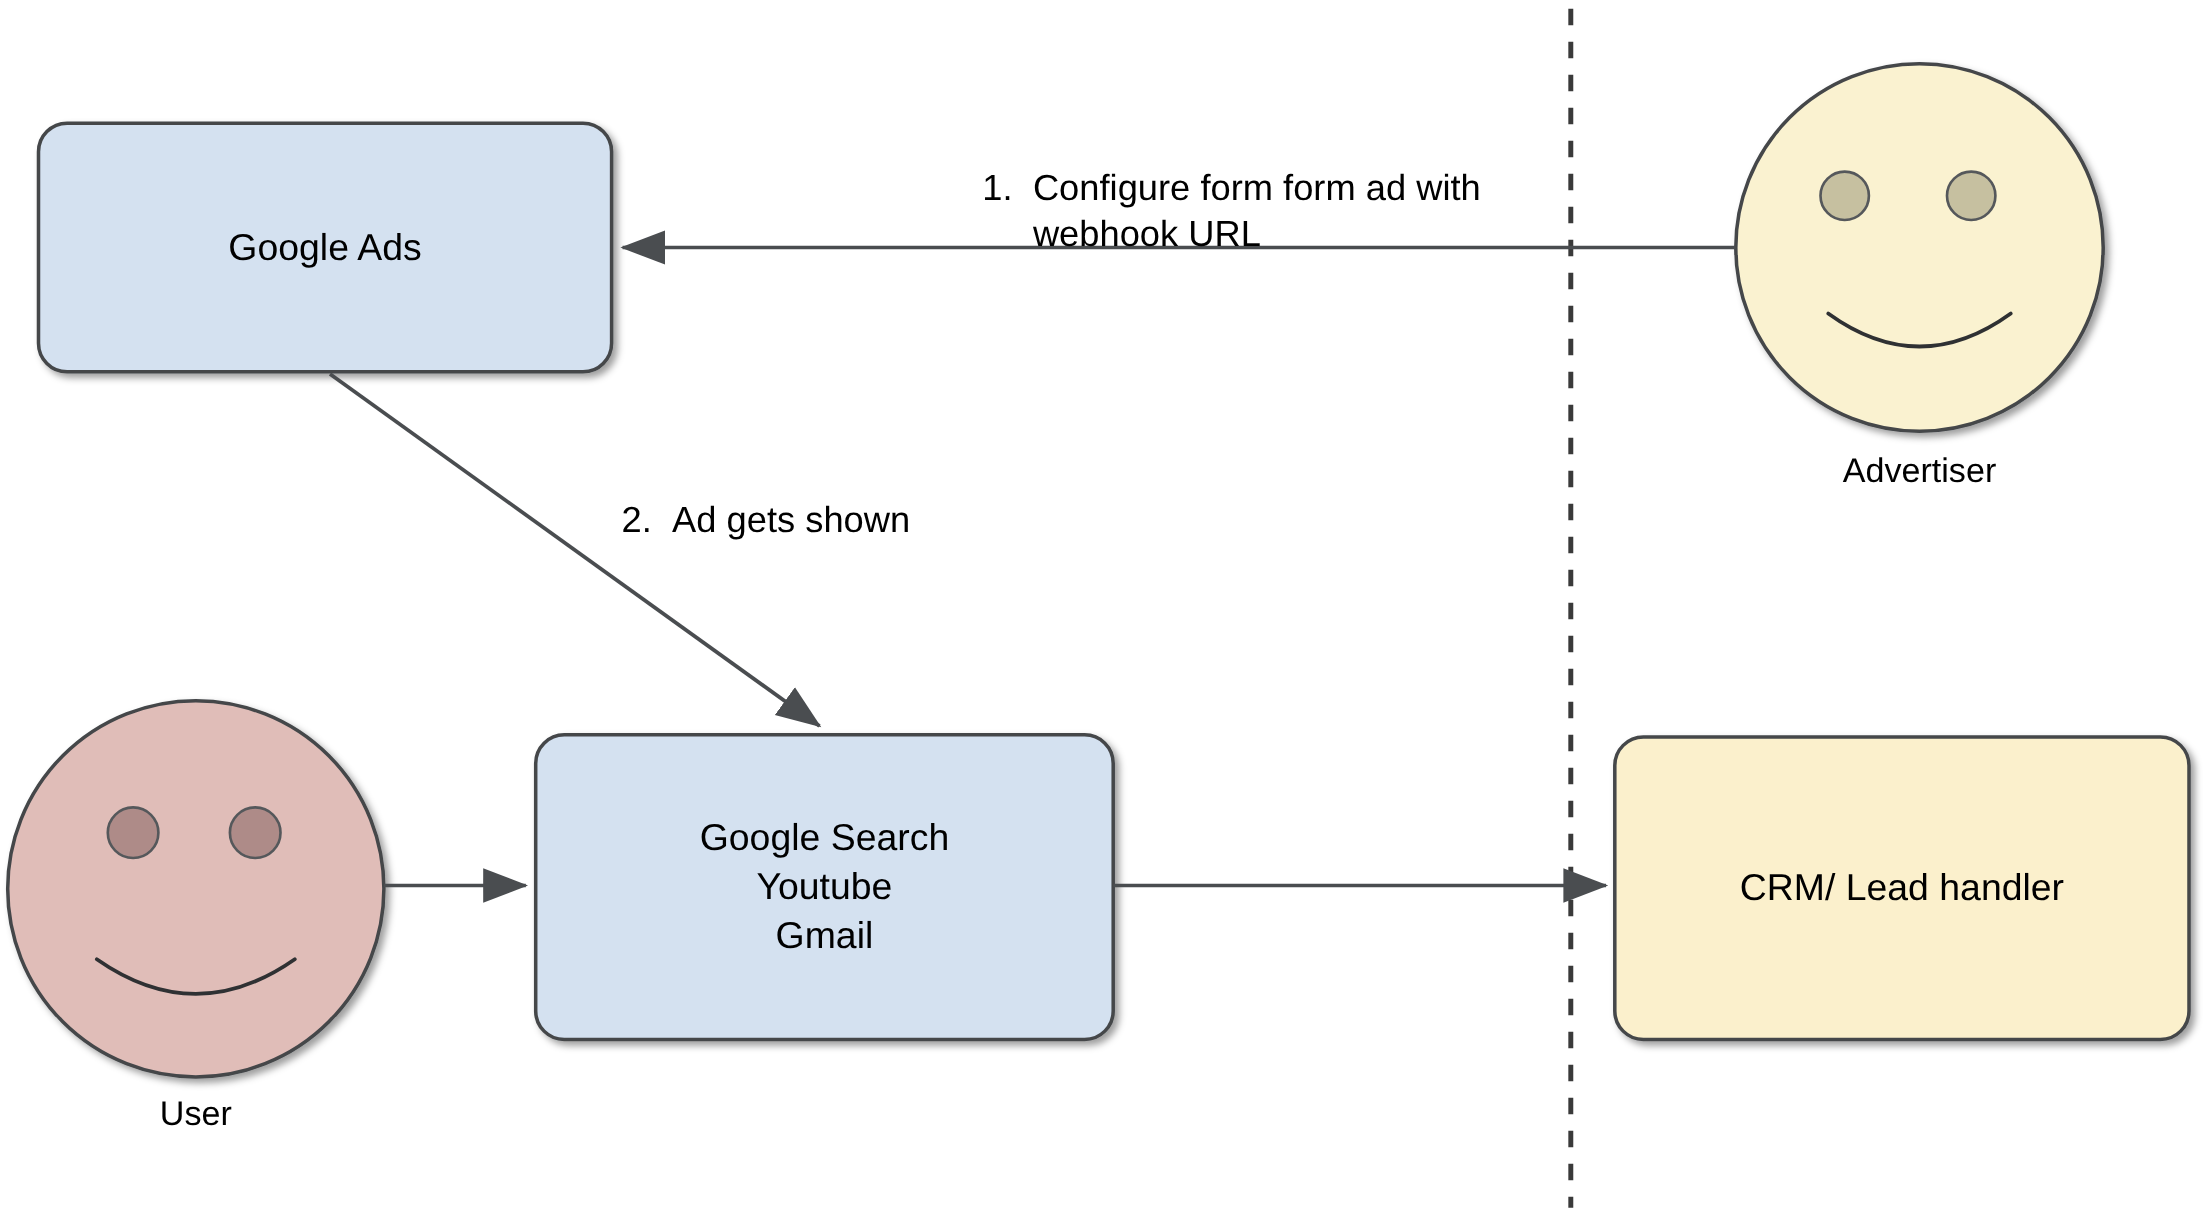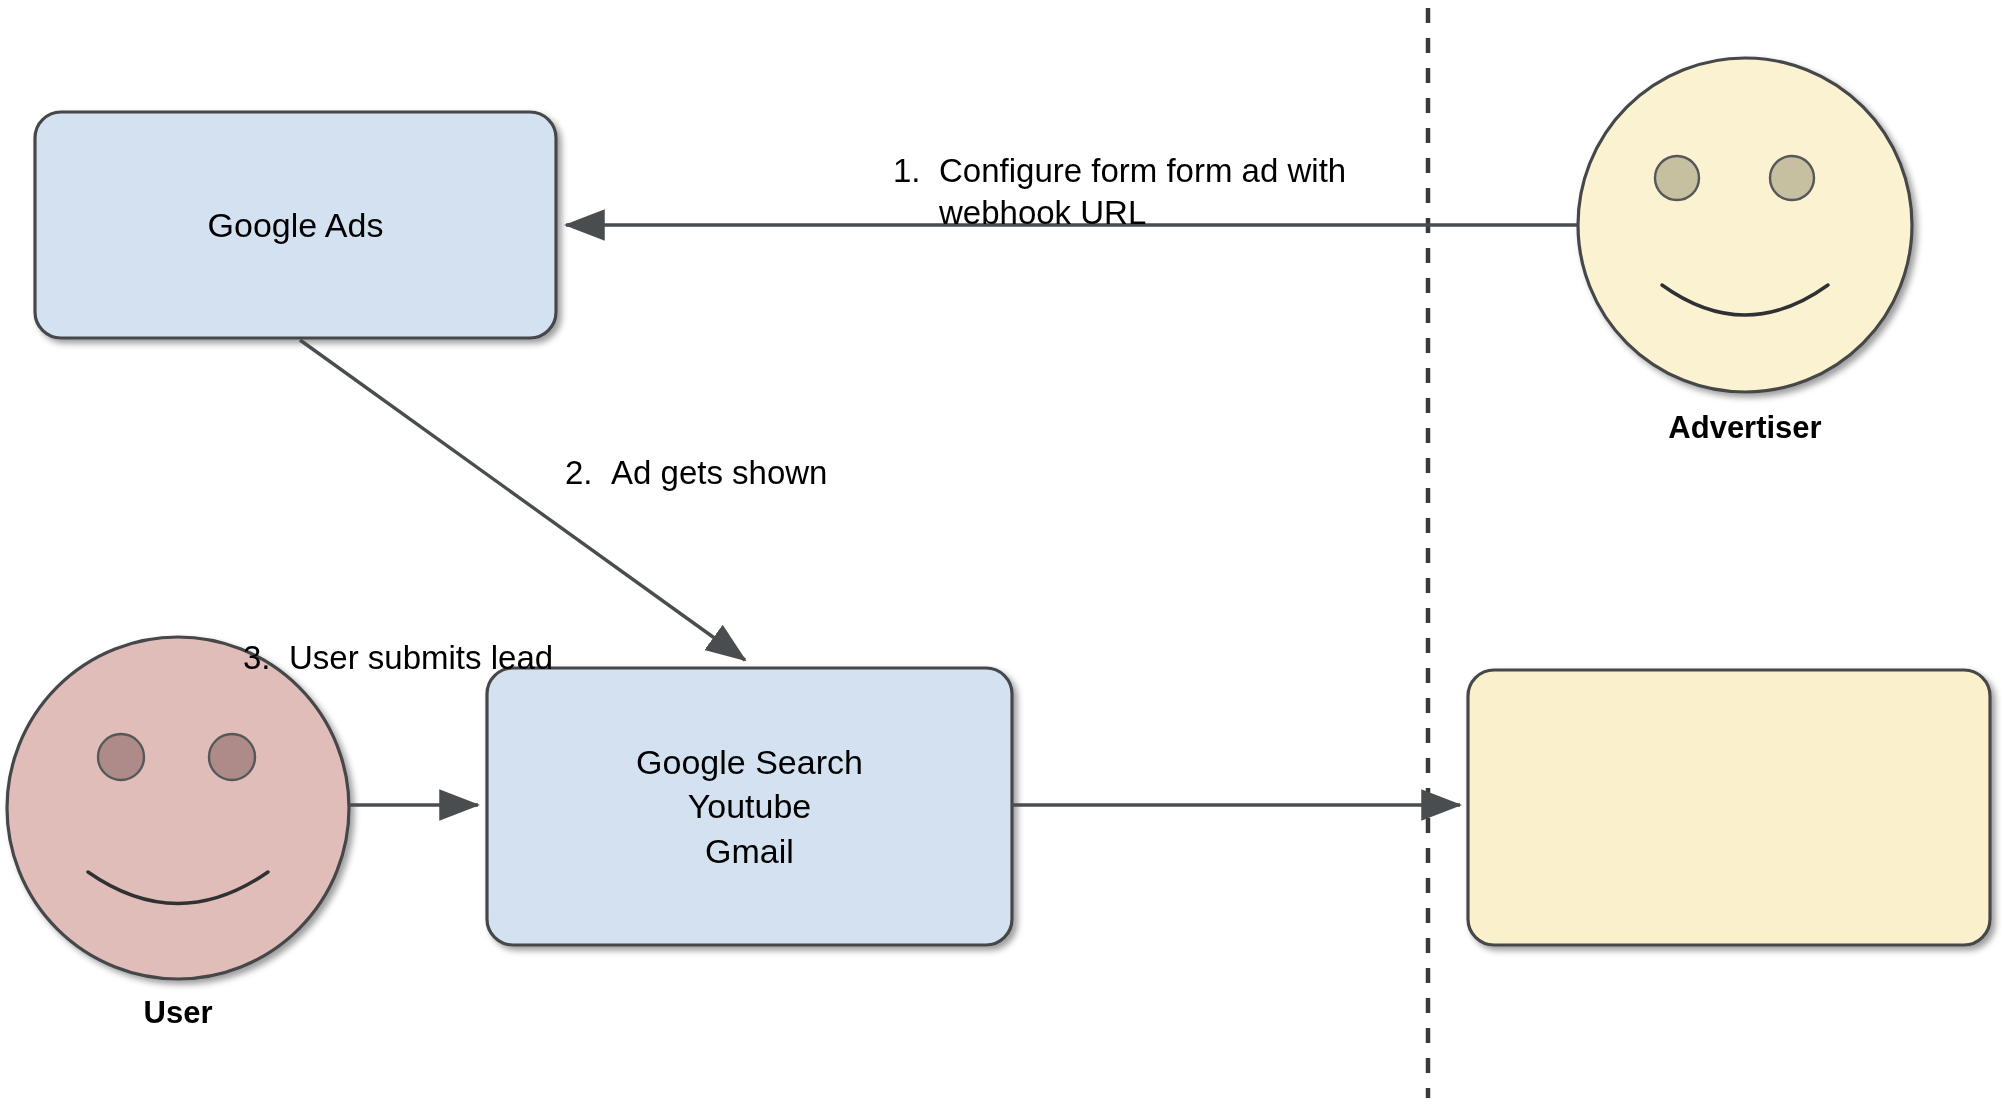--- a/index.html
+++ b/index.html
@@ -40,21 +40,21 @@
     pointer-events: none;
     white-space: pre-line;
     line-height: 1.30;
   }
   .box-label {
     font-size: 34px;
   }
   .actor-caption {
     position: absolute;
     text-align: center;
-    font-weight: bold;
+    font-weight: normal;
     font-size: 31px;
     color: #000000;
     font-family: "Liberation Sans", sans-serif;
   }
   .edge-label {
     position: absolute;
     color: #000000;
     font-size: 33px;
     font-family: "Liberation Sans", sans-serif;
     line-height: 1.28;
@@ -114,32 +114,30 @@
 
     <line x1="1012" y1="805" x2="1460" y2="805" stroke="#4a4d50" stroke-width="3.4" marker-end="url(#arrowEnd)"></line>
   </svg>
 
   <div class="node-label box-label" style="left:35px; top:112px; width:521px; height:226px;">Google Ads</div>
 
   <div class="node-label box-label" style="left:487px; top:668px; width:525px; height:277px;border-radius:10px;">Google Search
 Youtube
 Gmail</div>
 
+  <div class="node-label box-label" style="left:1468px; top:670px; width:522px; height:275px;">CRM/ Lead handler</div>
 
   <div class="actor-caption" style="left:1545px; top:410px; width:400px;">Advertiser</div>
 
   <div class="actor-caption" style="left:0px; top:995px; width:356px;text-align:center;">User</div>
 
   <div class="edge-label" style="left:893px; top:108px; width:520px;">
     <span class="num">1.</span><span class="txt">Configure form form ad with</span>
     <div style="margin-left:46px;">webhook URL</div>
   </div>
 
   <div class="edge-label" style="left:565px; top:410px; width:460px;">
     <span class="num">2.</span><span class="txt">Ad gets shown</span>
   </div>
 
-  <div class="edge-label" style="left:243px; top:595px; width:460px;">
-    <span class="num">3.</span><span class="txt">User submits lead</span>
-  </div>
 
 
 </div>
 
 </body></html>

